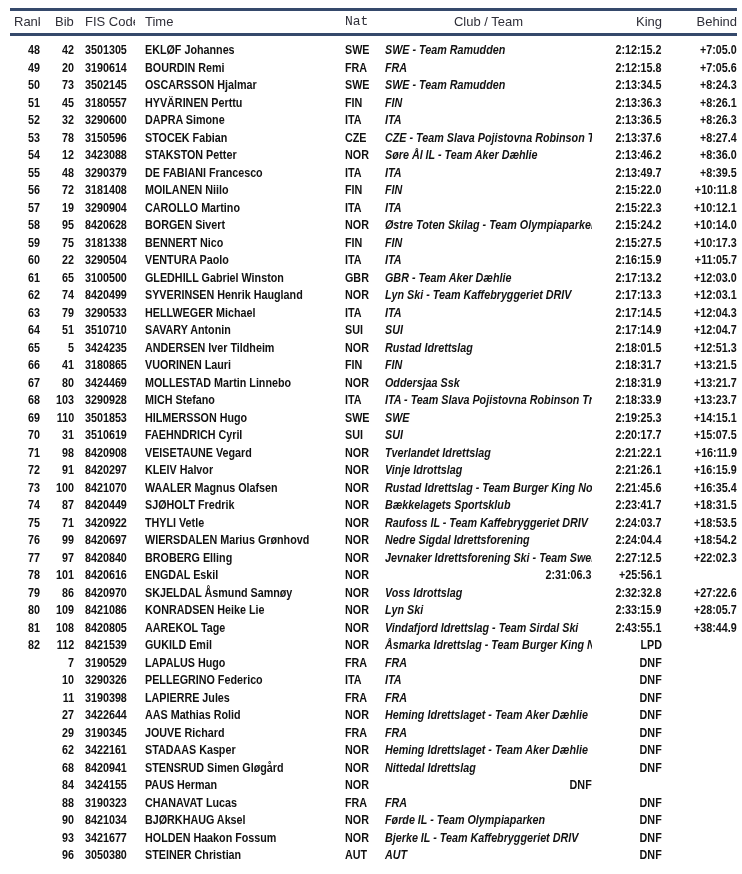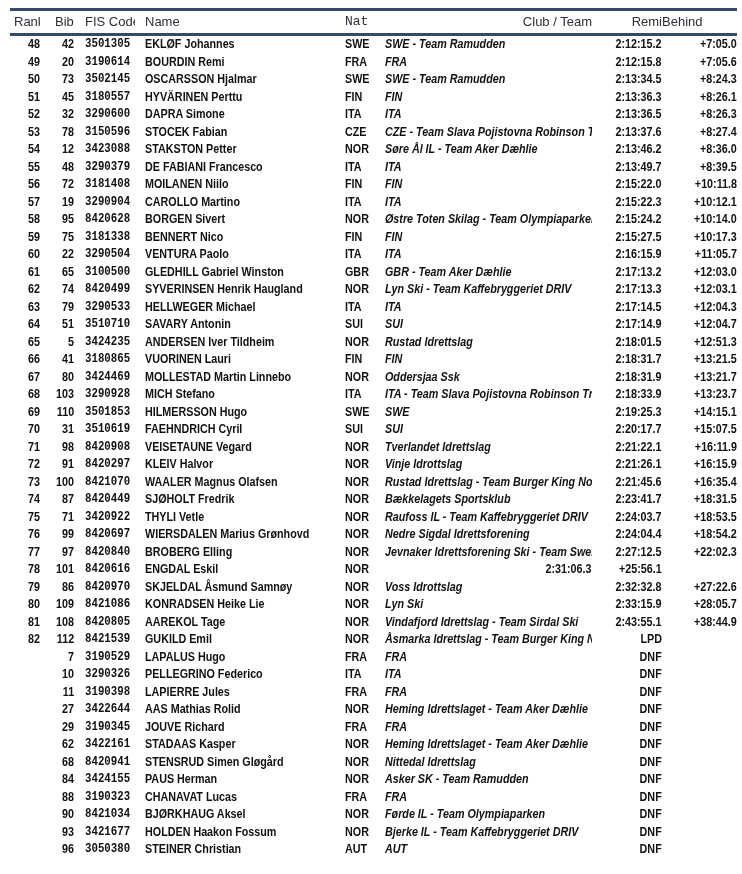--- a/index.html
+++ b/index.html
@@ -39,25 +39,25 @@
     font-size: 13px;
     color: var(--header-text, #2e2e38);
     font-weight: 400;
   }
   .header-row .cell { overflow: hidden; white-space: nowrap; }
   .hdr-rank { padding-left: 4px; text-align: left; }
   .hdr-bib  { padding-left: 15px; text-align: left; }
   .hdr-fis  { padding-left: 11px; text-align: left; }
   .hdr-name { padding-left: 10px; text-align: left; }
   .hdr-nat  { padding-left: 10px; text-align: left; font-family: Liberation Mono, monospace; }
-  .hdr-club { padding-left: 10px; text-align: right; }
+  .hdr-club { padding-left: 10px; text-align: center; }
   .hdr-time { text-align: right; }
-  .hdr-behind { text-align: left; }
-
-  .body-rows { }
+  .hdr-behind { text-align: right; }
+
+  .body-rows { margin-top: 6px; }
   .data-row {
     height: 17.5px;
     line-height: 17.5px;
     font-size: 12.5px;
     font-weight: 700;
     color: var(--row-text, #111111);
   }
   .cell {
     box-sizing: border-box;
     overflow: hidden;
@@ -67,41 +67,41 @@
     display: inline-block;
     white-space: nowrap;
   }
   .data-row .cell > span {
     transform: scaleX(0.86);
   }
   .c-left  { text-align: left; }
   .c-left > span { transform-origin: 0 50%; }
   .c-right { text-align: right; }
   .c-right > span { transform-origin: 100% 50%; }
-  .c-fis  { padding-left: 11px; font-family: Liberation Mono, monospace; }
+  .c-fis  { padding-left: 11px; }
   .c-name { padding-left: 10px; }
   .c-nat  { padding-left: 10px; }
   .c-club { padding-left: 10px; font-style: italic; }
 </style>
 </head>
 <body>
 
 <div class="page">
   <div class="table-wrap">
 
     <div class="divider"></div>
 
     <div class="grid-row header-row">
       <div class="cell hdr-rank"><span>Rank</span></div>
       <div class="cell hdr-bib"><span>Bib</span></div>
       <div class="cell hdr-fis"><span>FIS Code</span></div>
-      <div class="cell hdr-name"><span>Name</span></div>
+      <div class="cell hdr-name"><span>Time</span></div>
       <div class="cell hdr-nat"><span>Nat</span></div>
       <div class="cell hdr-club"><span>Club / Team</span></div>
-      <div class="cell hdr-time"><span>Remi</span></div>
+      <div class="cell hdr-time"><span>King</span></div>
       <div class="cell hdr-behind"><span>Behind</span></div>
     </div>
 
     <div class="divider"></div>
 
     <div class="body-rows" id="rows">
   <div class="grid-row data-row">
     <div class="cell c-right c-rank"><span>48</span></div>
     <div class="cell c-right c-bib"><span>42</span></div>
     <div class="cell c-left c-fis"><span>3501305</span></div>
@@ -561,21 +561,20 @@
     <div class="cell c-right c-time"><span>DNF</span></div>
     <div class="cell c-right c-behind"><span></span></div>
   </div>
 
   <div class="grid-row data-row">
     <div class="cell c-right c-rank"><span></span></div>
     <div class="cell c-right c-bib"><span>84</span></div>
     <div class="cell c-left c-fis"><span>3424155</span></div>
     <div class="cell c-left c-name"><span>PAUS Herman</span></div>
     <div class="cell c-left c-nat"><span>NOR</span></div>
-    <div class="cell c-left c-club"><span>Asker SK - Team Ramudden</span></div>
     <div class="cell c-right c-time"><span>DNF</span></div>
     <div class="cell c-right c-behind"><span></span></div>
   </div>
 
   <div class="grid-row data-row">
     <div class="cell c-right c-rank"><span></span></div>
     <div class="cell c-right c-bib"><span>88</span></div>
     <div class="cell c-left c-fis"><span>3190323</span></div>
     <div class="cell c-left c-name"><span>CHANAVAT Lucas</span></div>
     <div class="cell c-left c-nat"><span>FRA</span></div>

